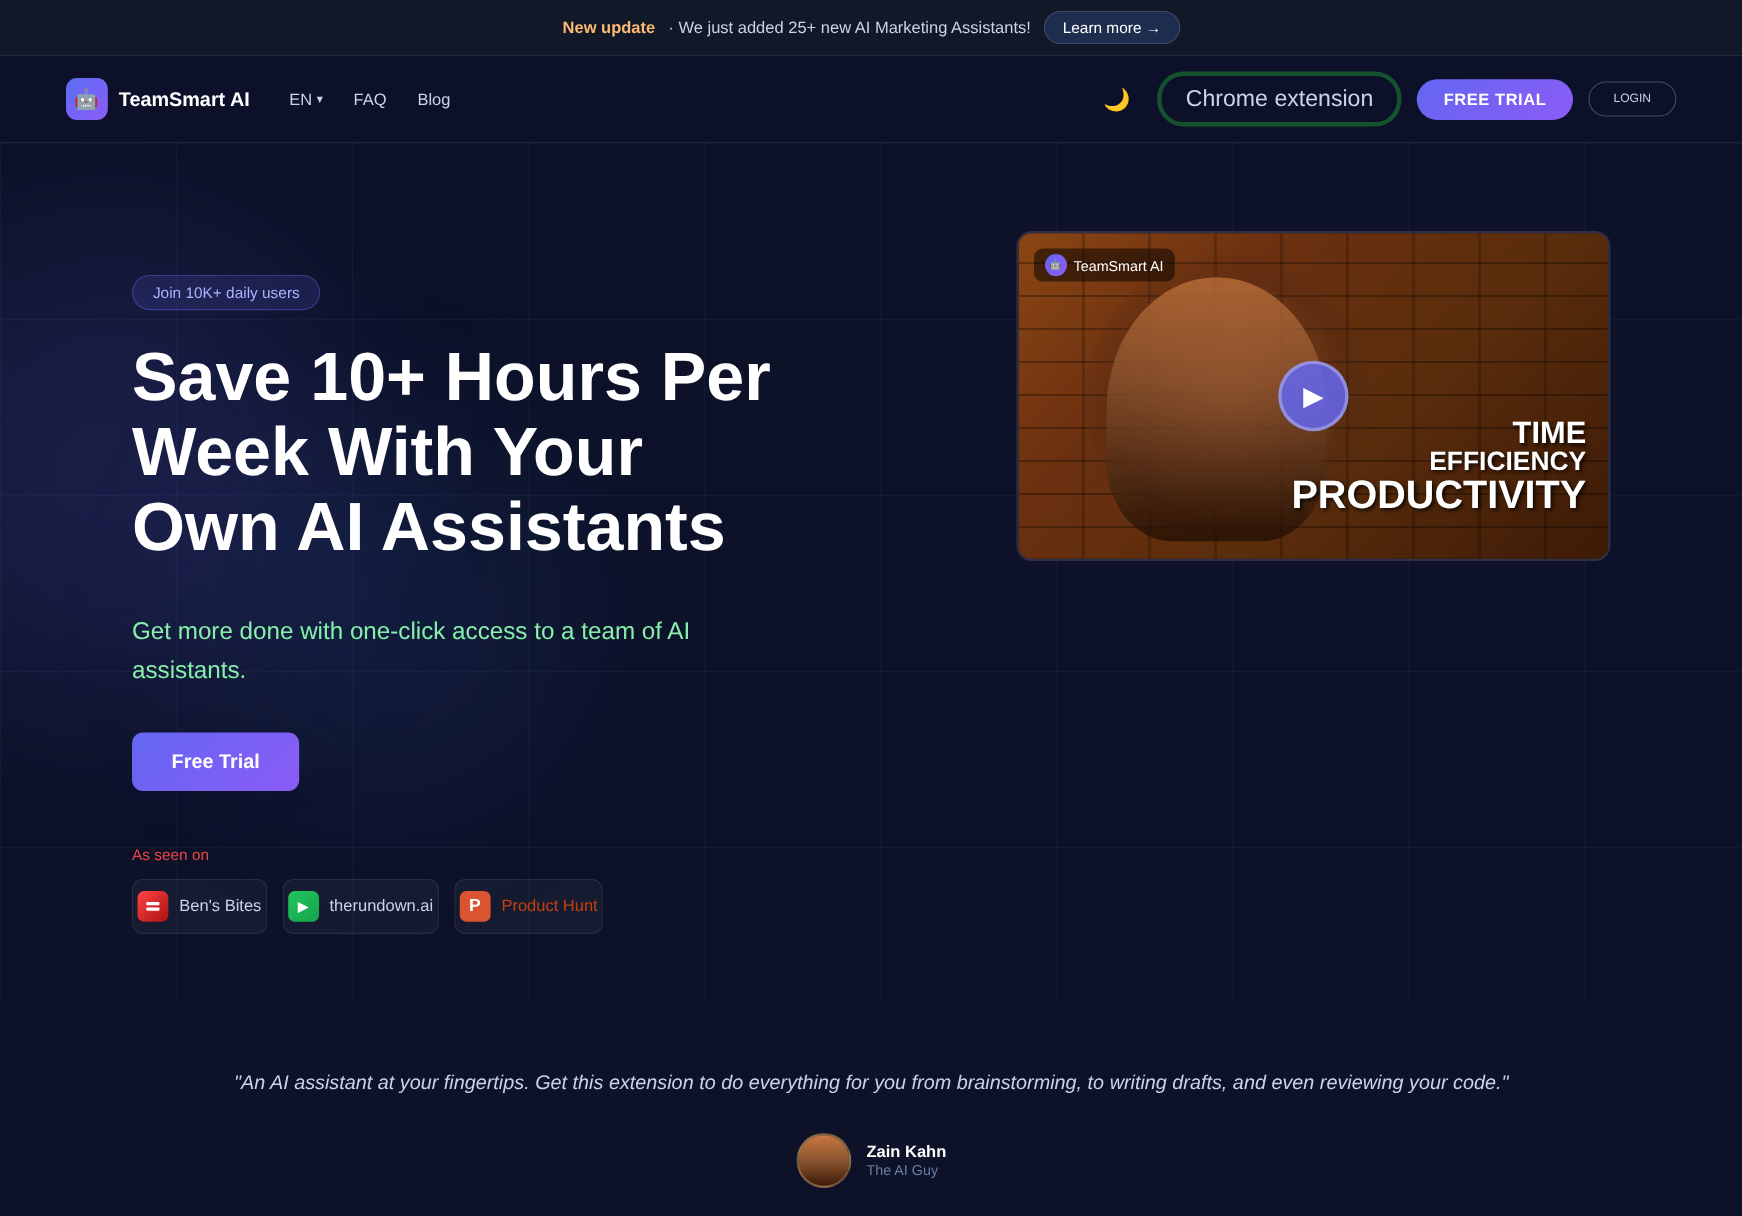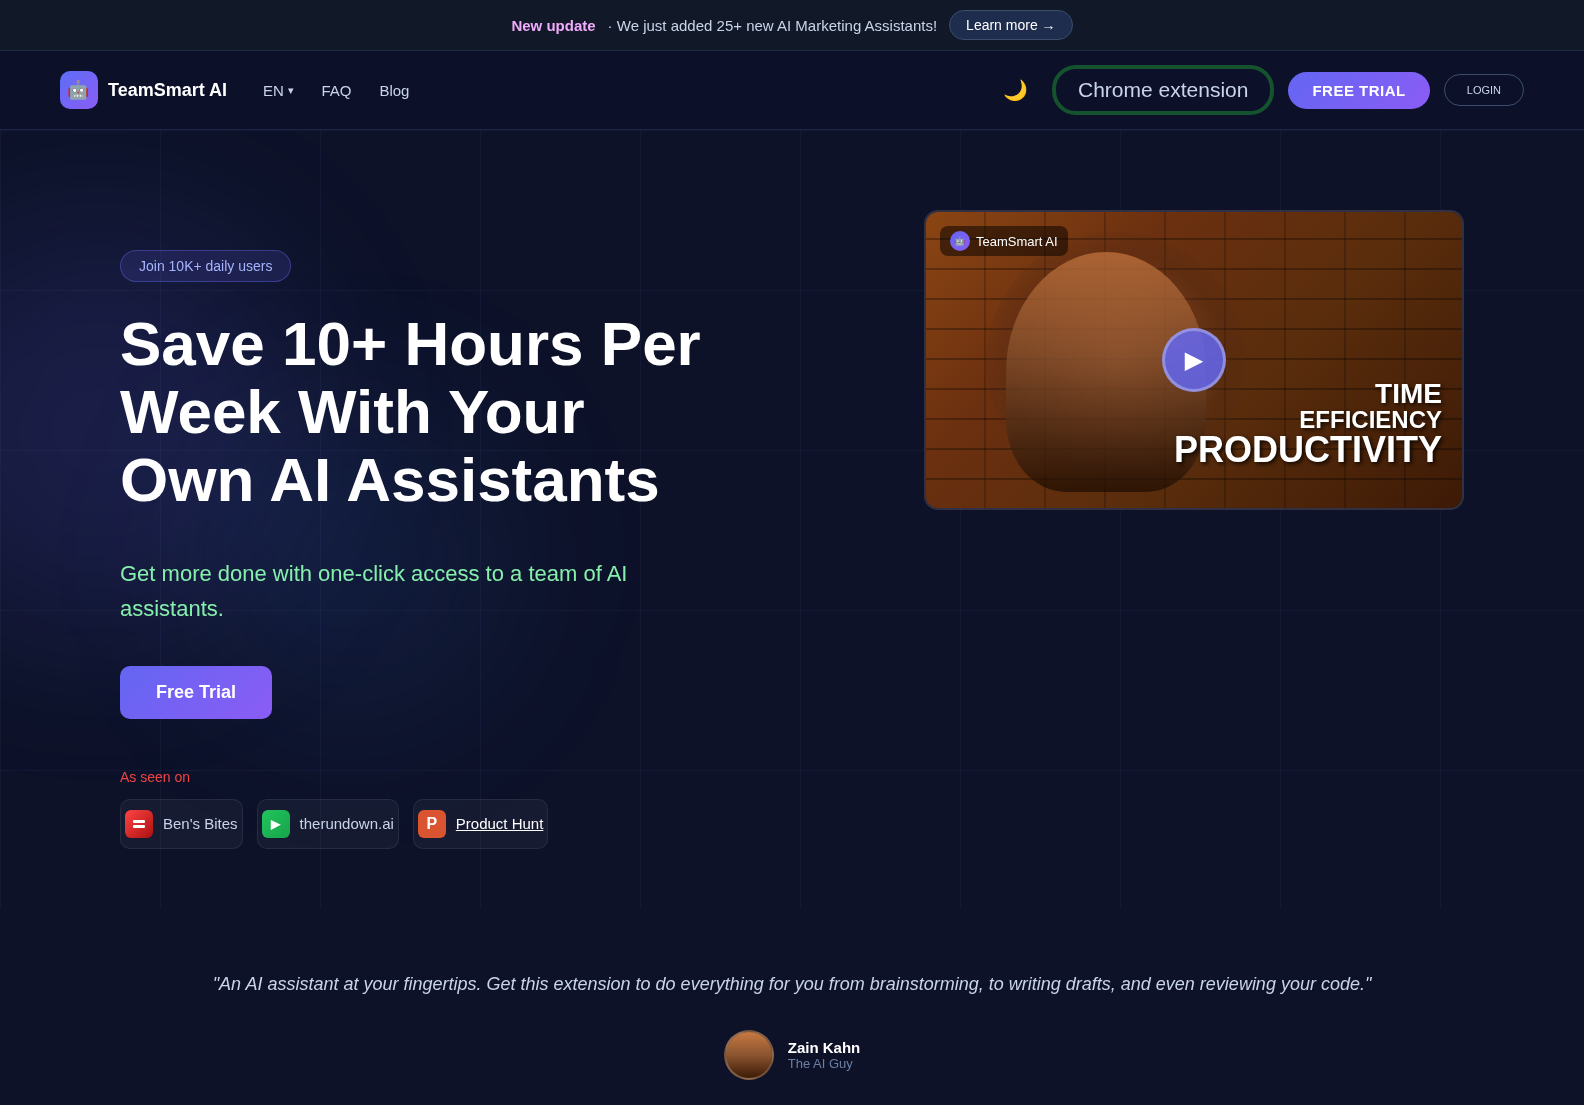--- a/index.html
+++ b/index.html
@@ -18,21 +18,21 @@
       border-bottom: 1px solid #1e2a45;
       display: flex;
       align-items: center;
       justify-content: center;
       padding: 10px 20px;
       gap: 12px;
       font-size: 15px;
       color: #c9d4ea;
     }
     .top-banner span.update-label {
-      color: #f0abfc;
+      color: #fdba74;
       font-weight: 600;
     }
     .top-banner .learn-more-btn {
       background: #1e2d4d;
       border: 1px solid #3a4d6b;
       border-radius: 20px;
       color: #fff;
       padding: 6px 16px;
       font-size: 14px;
       cursor: pointer;
@@ -249,21 +249,21 @@
       background: linear-gradient(135deg, #ff4444, #aa1111);
     }
     .therundown-icon {
       background: linear-gradient(135deg, #22c55e, #16a34a);
     }
     .producthunt-icon {
       background: #da552f;
       color: #fff;
       font-size: 14px;
     }
-    .producthunt-text { color: #ffffff; text-decoration: underline; }
+    .producthunt-text { color: #c2410c; }
 
     
     .hero-right {
       position: relative;
       z-index: 2;
       flex-shrink: 0;
     }
     .video-container {
       width: 540px;
       height: 300px;

